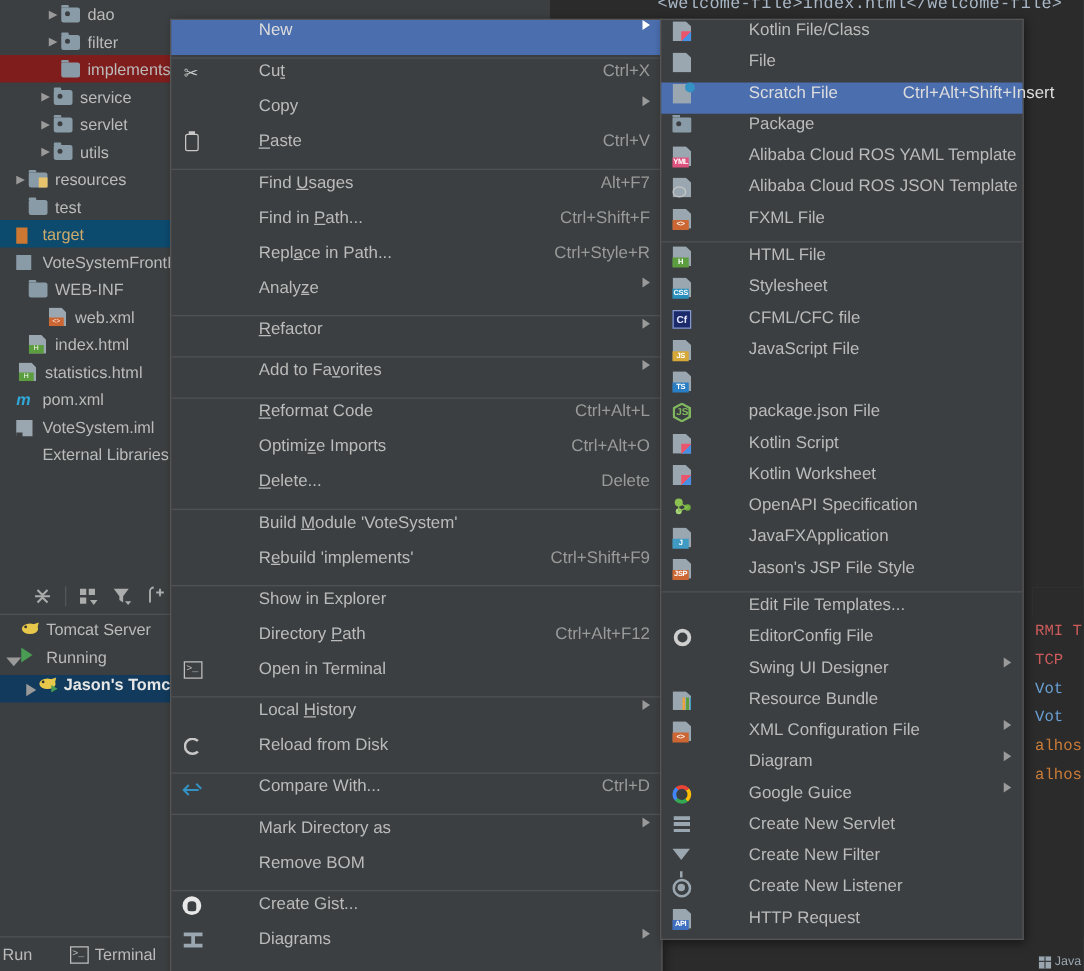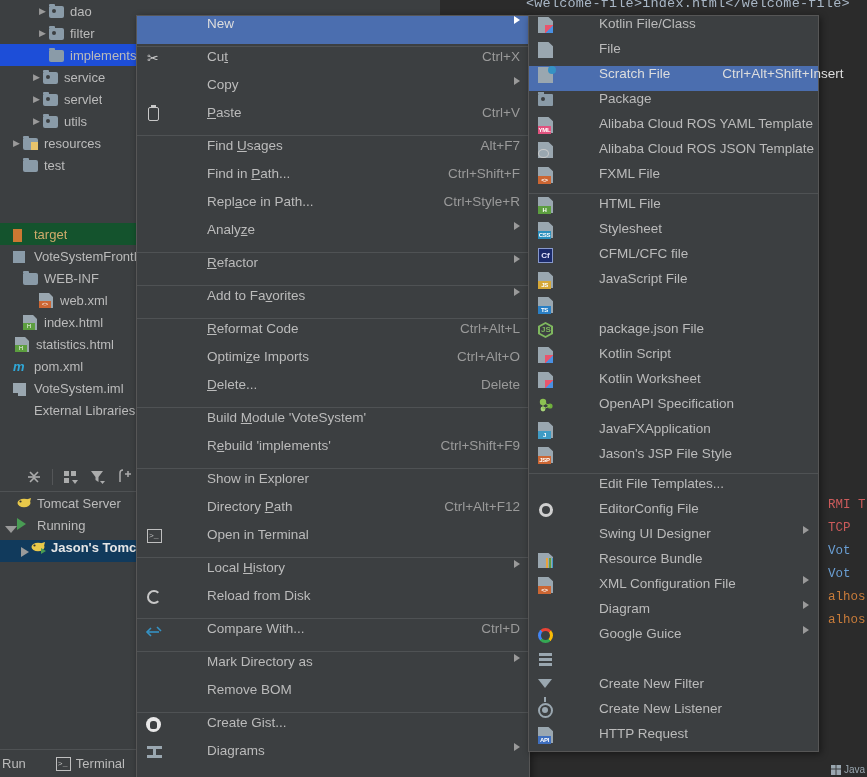--- a/index.html
+++ b/index.html
@@ -47,22 +47,22 @@
 
   
   .tree {
     position: absolute; left: 0; top: 0; width: 152px; height: 437px;
     background: #3C3F41; overflow: hidden;
   }
   .tree-row {
     display: flex; align-items: center; height: 22px;
     padding-left: 2px; white-space: nowrap; font-size: 13px; color: #BBBBBB;
   }
-  .tree-row.sel { background: #1d4ed8; align-items: center; }
-  .tree-row.target-row { background: #14532d; color: #CFAB6B; margin-top: 47px; }
+  .tree-row.sel { background: #7f1d1d; align-items: center; }
+  .tree-row.target-row { background: #0c4a6e; color: #CFAB6B; }
   .twisty {
     width: 13px; flex: 0 0 13px; display: inline-block; text-align: center;
     color: #9A9A9A; font-size: 9px; line-height: 22px;
   }
   .tnode-icon { flex: 0 0 17px; width: 17px; height: 16px; margin-right: 4px; position: relative; }
   .tlabel { overflow: hidden; }
 
   
   .ic-folder { background: #8A9BA8; border-radius: 1px 2px 2px 2px;
      width: 15px; height: 12px; margin-top: 3px; position: relative; }
@@ -744,20 +744,21 @@
         <div class="mi-ic">
           <div class="google-g"></div>
         </div>
         <span class="mi-label">Google Guice</span>
         <span class="mi-arrow"></span>
       </div>
       <div class="mi">
         <div class="mi-ic">
           <div class="servlet-ic"></div>
         </div>
+        <span class="mi-label">Create New Servlet</span>
       </div>
       <div class="mi">
         <div class="mi-ic">
           <div class="filter-ic"></div>
         </div>
         <span class="mi-label">Create New Filter</span>
       </div>
       <div class="mi">
         <div class="mi-ic">
           <div class="listener-ic"></div>

